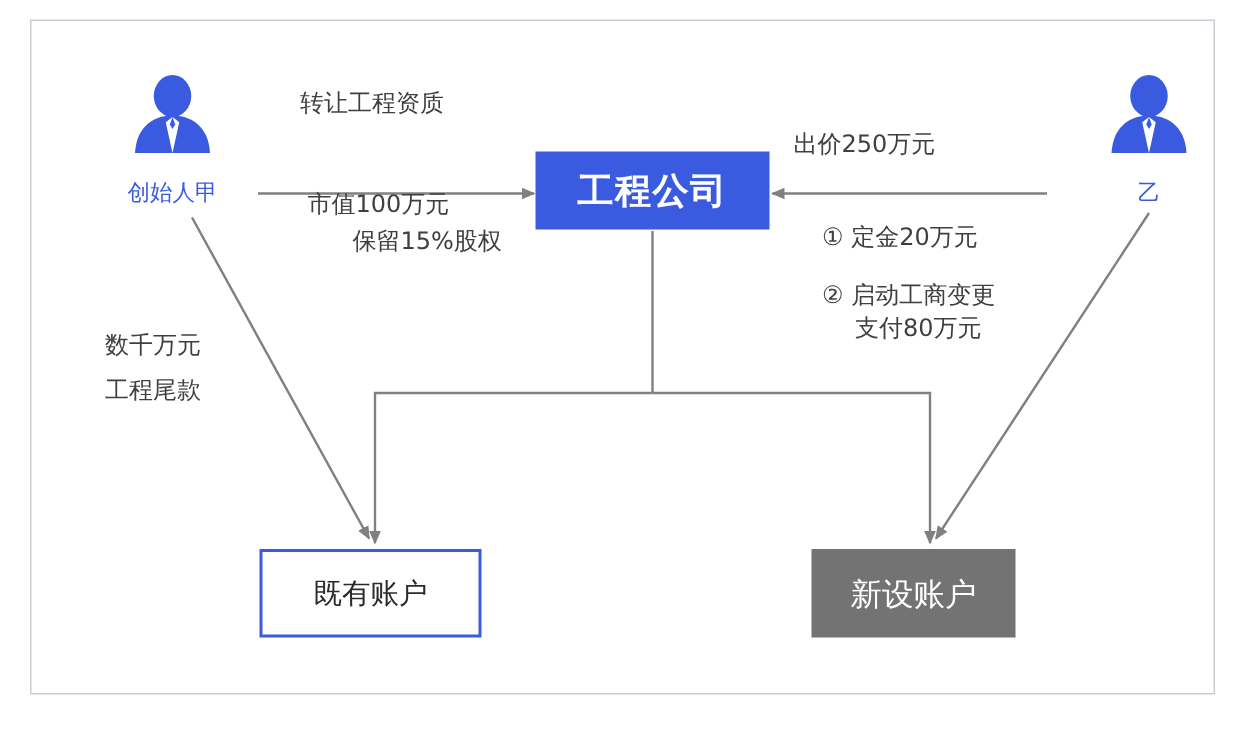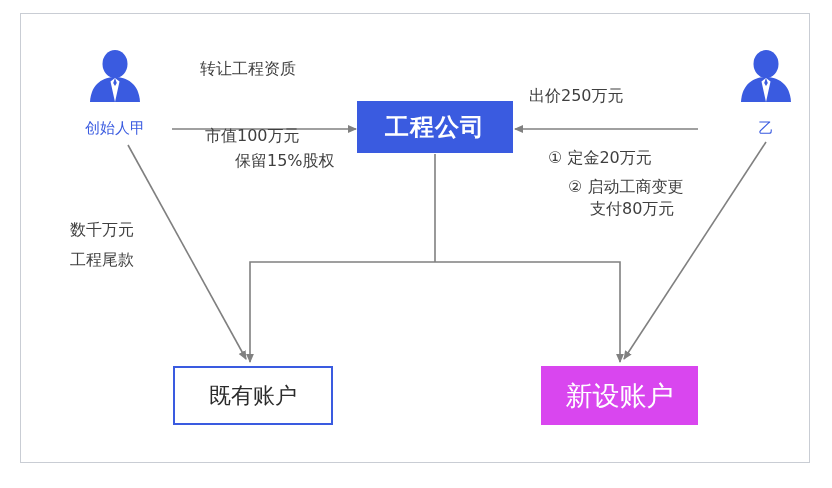--- a/index.html
+++ b/index.html
@@ -51,35 +51,35 @@
     height: 52px;
     background: #3A5BE0;
     color: #ffffff;
     font-size: 24px;
     font-weight: bold;
     letter-spacing: 1px;
   }
   .node-existing {
     left: 173px;
     top: 366px;
-    width: 160px;
+    width: 148px;
     height: 59px;
     background: #ffffff;
     border: 2px solid #3A5BE0;
     color: #2b2b2b;
-    font-size: 22px;
+    font-size: 19px;
   }
   .node-new {
     left: 541px;
     top: 366px;
-    width: 157px;
+    width: 136px;
     height: 59px;
-    background: #d946ef;
+    background: #737373;
     color: #ffffff;
-    font-size: 27px;
+    font-size: 21px;
   }
   .avatar {
     position: absolute;
     width: 62px;
     height: 52px;
   }
   .avatar-left { left: 84px; top: 50px; }
   .avatar-right { left: 735px; top: 50px; }
   .person-label {
     position: absolute;
@@ -96,21 +96,21 @@
     color: #3f3f3f;
     font-size: 16px;
     line-height: 22px;
     white-space: nowrap;
   }
   .lbl-transfer { left: 200px; top: 58px; }
   .lbl-value    { left: 205px; top: 88px; margin-top: 37px; }
   .lbl-equity   { left: 203px; top: 150px; margin-left: 32px; }
   .lbl-offer    { left: 529px; top: 85px; }
   .lbl-step1    { left: 548px; top: 147px; }
-  .lbl-step2    { left: 548px; top: 176px; text-align: left; margin-left: 20px; }
+  .lbl-step2    { left: 548px; top: 186px; text-align: left; }
   .lbl-step2 .sub { display: block; padding-left: 22px; }
   .lbl-tail     { left: 70px; top: 215px; line-height: 30px; text-align: center; }
 </style>
 </head>
 <body>
 
 <div id="stage">
 
   <div class="frame"></div>
 

